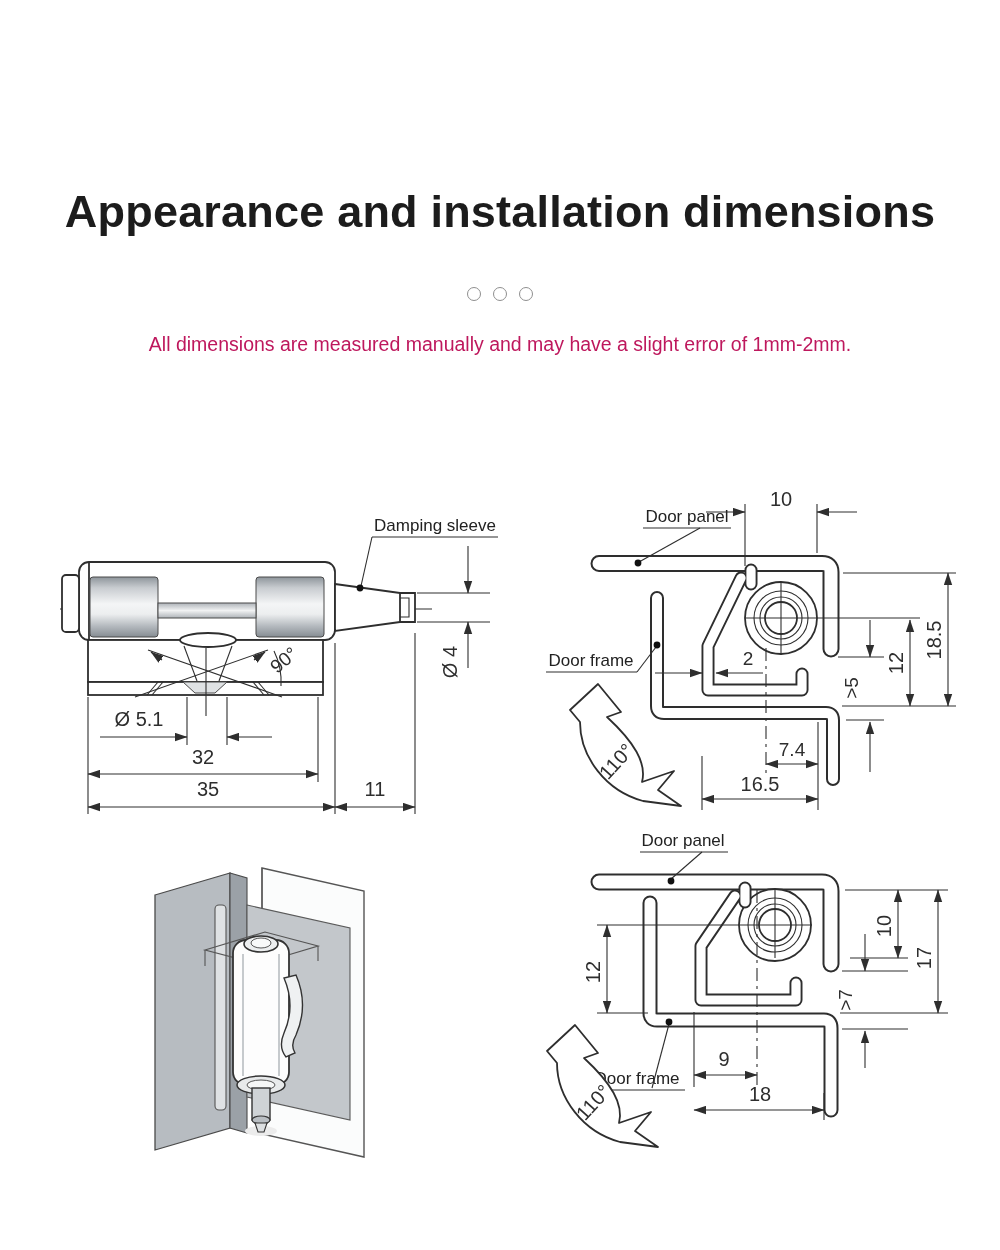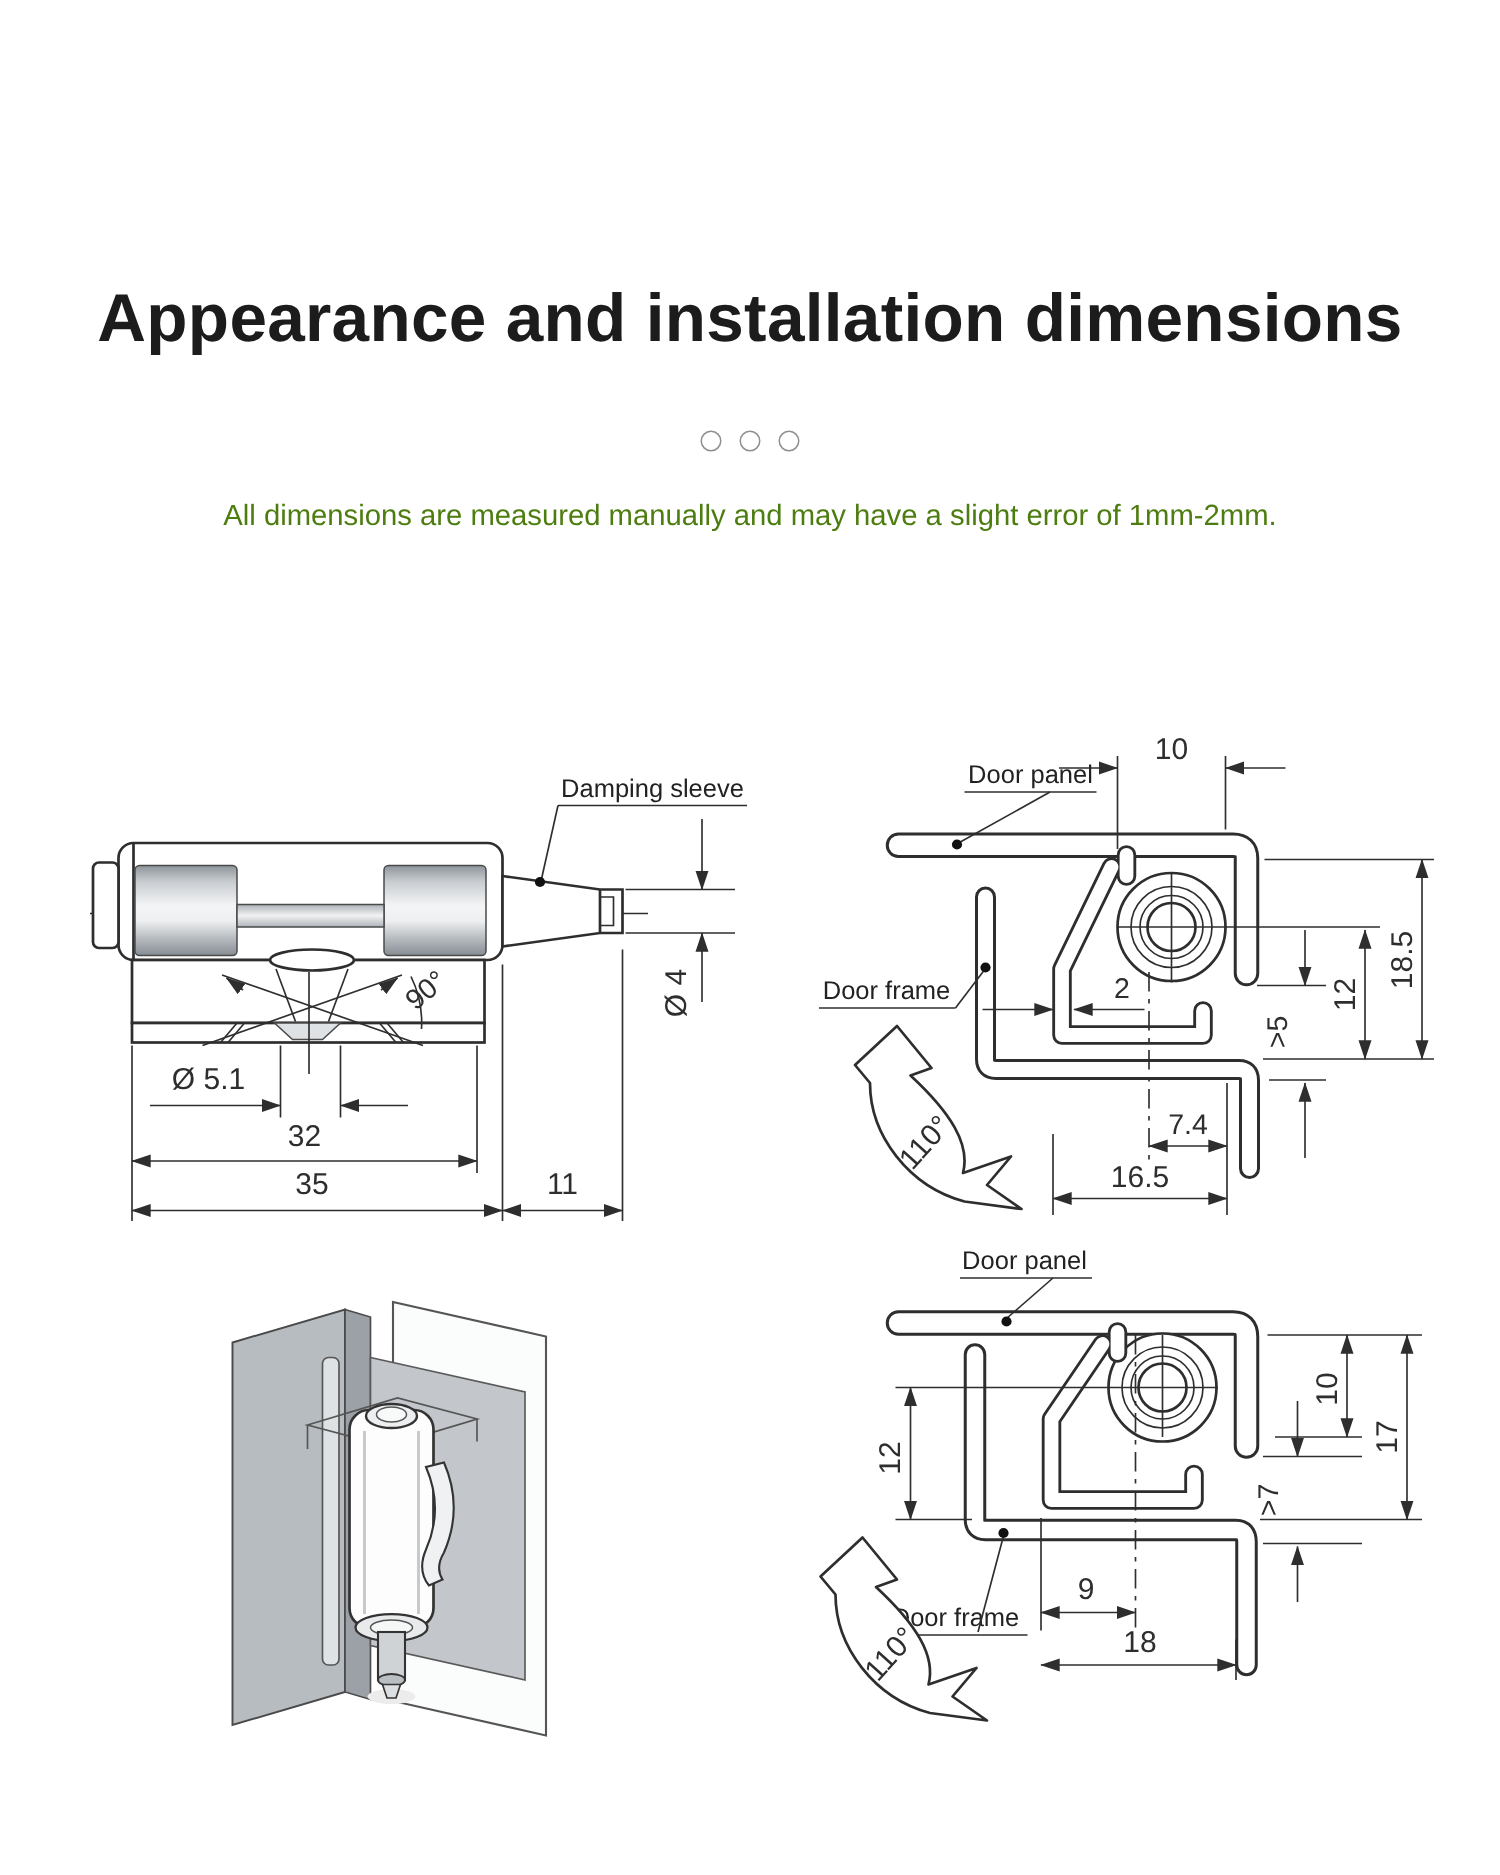--- a/index.html
+++ b/index.html
@@ -4,21 +4,21 @@
 <style>
   :root{ --line:#2e2e2e; --text:#1c1c1c; --metal:#b9bec4; }
   html,body{margin:0;padding:0;background:#fff;}
   .canvas{position:relative;width:1000px;height:1250px;background:#fff;overflow:hidden;
           font-family:"Liberation Sans",sans-serif;}
   .title{position:absolute;top:186px;left:0;width:100%;text-align:center;
          font-size:45px;font-weight:700;color:var(--text);letter-spacing:.2px;}
   .dots{position:absolute;top:287px;left:0;width:100%;display:flex;justify-content:center;gap:12px;}
   .dot-c{width:12px;height:12px;border:1.7px solid #8f8f8f;border-radius:50%;background:#fff;}
   .note{position:absolute;top:327px;left:0;width:100%;text-align:center;
-        font-size:19.5px;line-height:35px;color:#4d7c0f;}
+        font-size:19.5px;line-height:35px;color:#be185d;}
   svg{position:absolute;overflow:visible;}
   
   .ln{stroke:var(--line);stroke-width:1.8;fill:none;}
   .lnf{stroke:var(--line);stroke-width:1.8;fill:#fff;}
   .thin{stroke:var(--line);stroke-width:1.1;fill:none;}
   .cl{stroke:var(--line);stroke-width:1.1;fill:none;stroke-dasharray:13 5 3 5;}
   .mk{fill:var(--line);}
   .strip-o{stroke:var(--line);fill:none;stroke-linecap:round;stroke-linejoin:round;}
   .strip-i{stroke:#fff;fill:none;stroke-linecap:round;stroke-linejoin:round;}
   .dim-t{font-size:20px;fill:var(--line);text-anchor:middle;}

